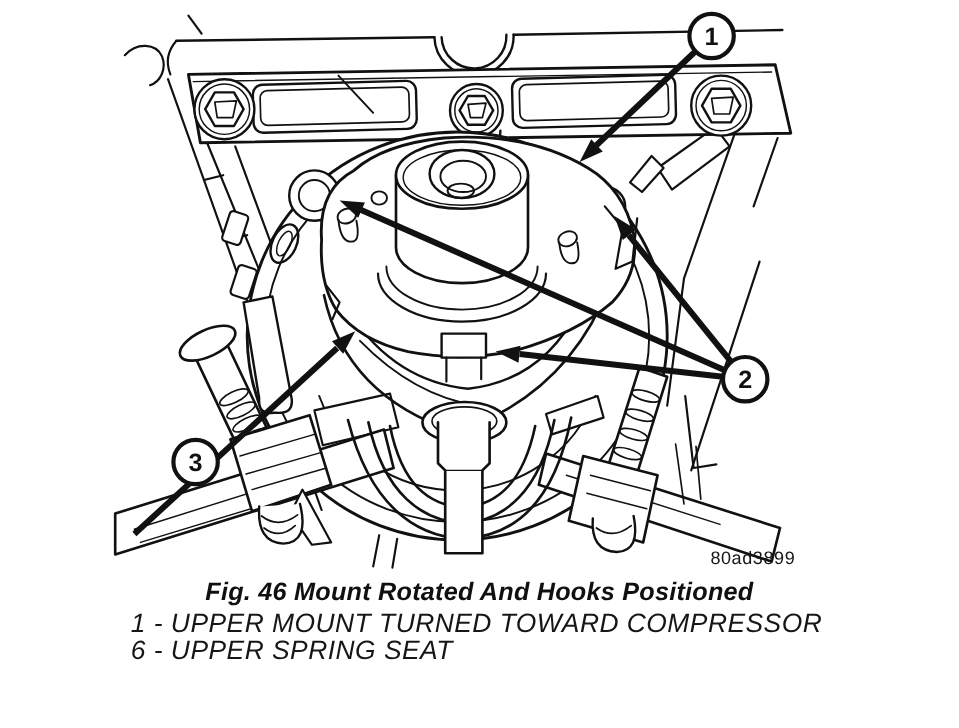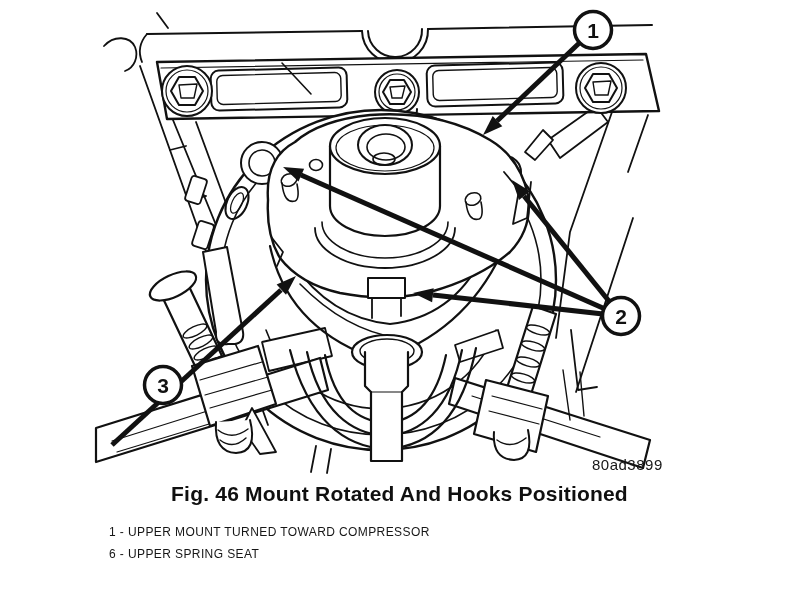--- a/index.html
+++ b/index.html
@@ -1,22 +1,22 @@
 <!DOCTYPE html>
 <html><head>
 <meta charset="utf-8">
 <style>
   html,body{margin:0;padding:0;background:#ffffff;}
   #page{position:relative;width:799px;height:607px;background:#fff;overflow:hidden;
         font-family:"Liberation Sans",sans-serif;color:#111;}
   #art{position:absolute;left:0;top:0;}
   .caption{position:absolute;left:0;top:482px;width:100%;text-align:center;
-           font-weight:bold;font-size:21px;letter-spacing:0.2px;color:#101010;}
-  .legend{position:absolute;left:109px;top:521px;font-size:12px;line-height:22px;
-          letter-spacing:0.4px;color:#161616;}
+           font-style:italic;font-weight:bold;font-size:21px;letter-spacing:0.2px;color:#101010;}
+  .legend{position:absolute;left:109px;top:509px;font-size:22px;line-height:22px;
+          letter-spacing:0.4px;color:#161616;font-style:italic;}
   .legend-row{white-space:pre;}
   svg text{font-family:"Liberation Sans",sans-serif;}
   .code-text{font-size:15px;letter-spacing:0.5px;fill:#161616;}
   .balloon-num{font-size:21px;font-weight:bold;fill:#111;}
 </style>
 </head>
 <body>
 
 <div id="page">
 

